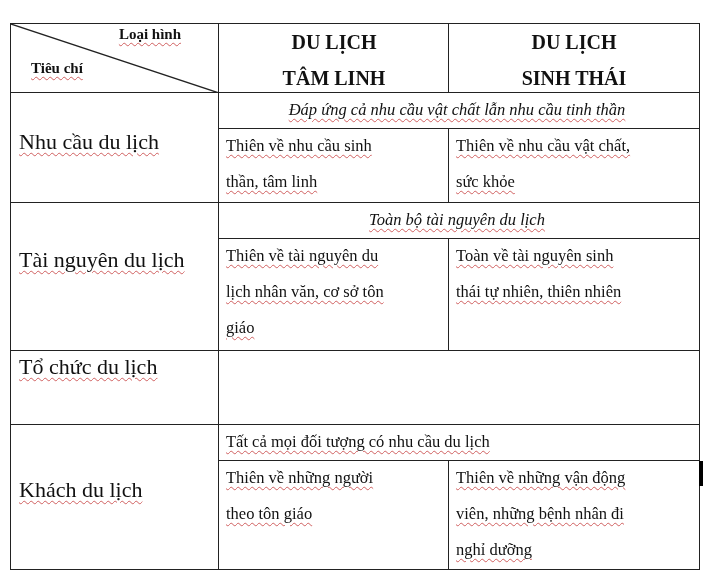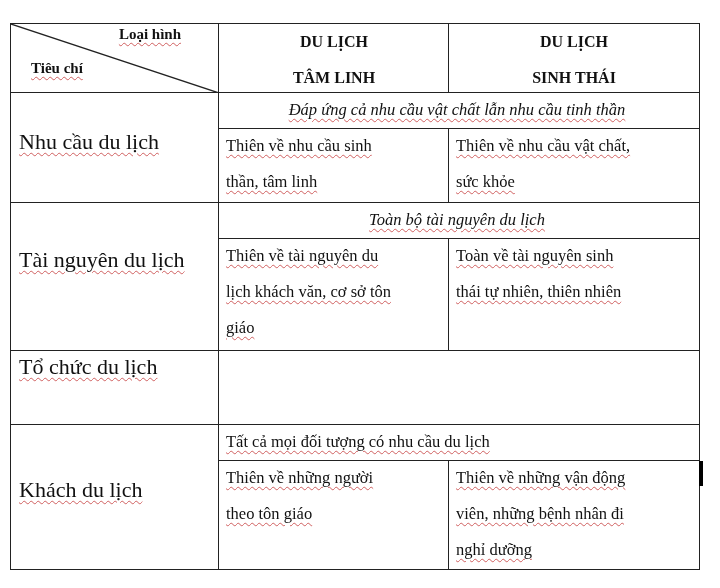--- a/index.html
+++ b/index.html
@@ -38,21 +38,21 @@
       width: 0;
       border-left: 1.5px solid #222;
     }
     .sq {
       text-decoration: underline wavy #d06060;
       text-decoration-thickness: 1px;
       text-underline-offset: 3px;
     }
     .hdr {
       font-weight: bold;
-      font-size: 16px;
+      font-size: 20px;
       text-align: center;
       line-height: 36px;
     }
     .crit {
       font-size: 22px;
       line-height: 28px;
       padding-left: 8px;
     }
     .txt {
       font-size: 16.5px;
@@ -140,21 +140,21 @@
   </div>
 
   <div class="cell crit" style="left:0; top:222px; width:207px;">
     <span class="sq">Tài nguyên du lịch</span>
   </div>
   <div class="cell txt center" style="left:208px; top:178px; width:480px; height:36px;">
     <span class="sq">Toàn bộ tài nguyên du lịch</span>
   </div>
   <div class="cell txt" style="left:208px; top:214px; width:229px;">
     <div class="sq">Thiên về tài nguyên du</div>
-    <div class="sq">lịch khách văn, cơ sở tôn</div>
+    <div class="sq">lịch nhân văn, cơ sở tôn</div>
     <div class="sq">giáo</div>
   </div>
   <div class="cell txt" style="left:438px; top:214px; width:250px;">
     <div class="sq">Toàn về tài nguyên sinh</div>
     <div class="sq">thái tự nhiên, thiên nhiên</div>
   </div>
 
   <div class="cell crit" style="left:0; top:329px; width:207px;">
     <span class="sq">Tổ chức du lịch</span>
   </div>

